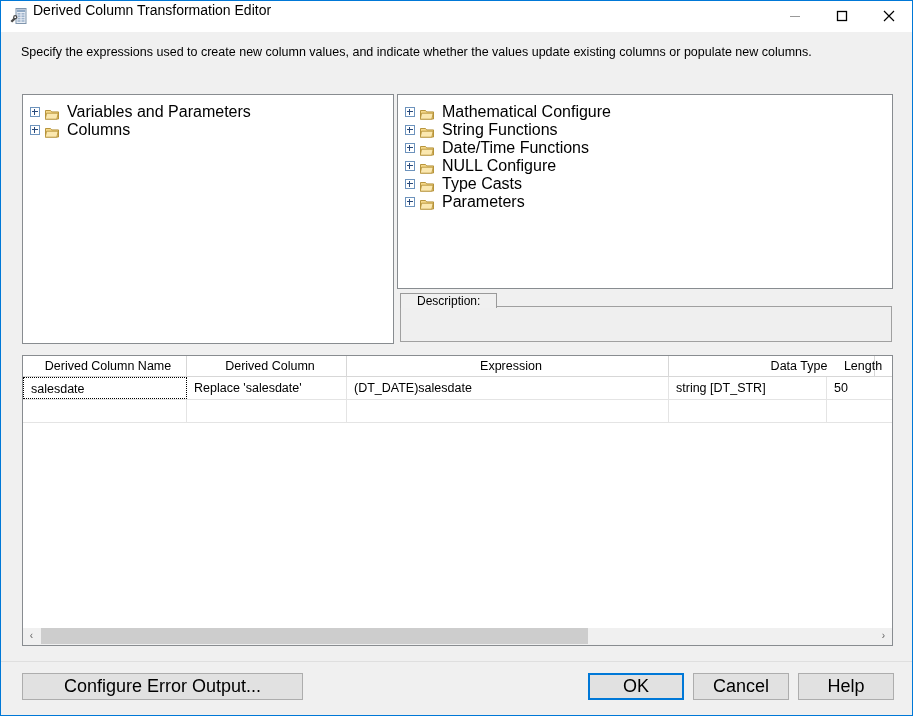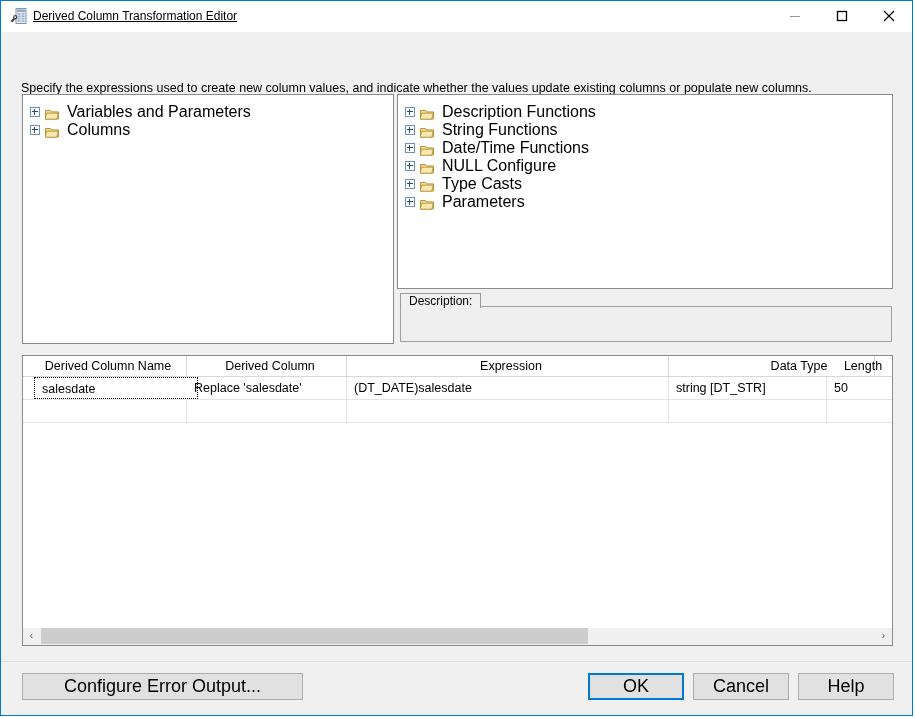--- a/index.html
+++ b/index.html
@@ -36,25 +36,24 @@
     background: #ffffff;
     box-sizing: border-box;
   }
   #title-icon {
     position: absolute;
     left: 9px; top: 7px;
     width: 18px; height: 17px;
   }
   #title-text {
     position: absolute;
-    left: 32px; top: 8px;
-    font-size: 12px;
+    left: 32px; top: 1px;
+    font-size: 14px;
     color: #000000;
     white-space: nowrap;
-    text-decoration: underline;
   }
   .wbtn {
     position: absolute;
     top: 0;
     width: 46px;
     height: 30px;
     background: transparent;
     border: none;
     padding: 0;
     cursor: default;
@@ -64,21 +63,20 @@
   #btn-max { right: 47px; }
   #btn-close { right: 0px; }
 
   
   #instruction {
     position: absolute;
     left: 20px; top: 44px;
     font-size: 12.5px;
     color: #000000;
     white-space: nowrap;
-    margin-top: 36px;
   }
 
   
   .panel {
     position: absolute;
     background: #ffffff;
     border: 1px solid #888c90;
     box-sizing: border-box;
     overflow: hidden;
   }
@@ -121,21 +119,21 @@
   #desc-group {
     position: absolute;
     left: 396px; top: 292px;
     width: 496px; height: 50px;
   }
   #desc-legend {
     position: absolute;
     left: 3px; top: 0px;
     height: 14px;
     line-height: 14px;
-    padding: 0 8px;
+    padding: 0 16px;
     font-size: 12px;
     background: #f0f0f0;
     border: 1px solid #9a9a9a;
     border-bottom: none;
     white-space: nowrap;
     z-index: 2;
   }
   #desc-box {
     position: absolute;
     left: 3px; top: 13px;
@@ -197,21 +195,20 @@
     font-size: 12.5px;
     border-right: 1px solid #e4e4e4;
     box-sizing: border-box;
     white-space: nowrap;
     overflow: hidden;
     cursor: default;
   }
   .cell.focused {
     border: 1px dotted #000000;
     border-right: 1px dotted #000000;
-    margin-left: 11px;
   }
 
   
   #hscroll {
     position: absolute;
     left: 21px; top: 627px;
     width: 871px; height: 18px;
     background: #f0f0f0;
     border: 1px solid #888c90;
     border-top: none;
@@ -325,21 +322,21 @@
               <path d="M1.6 4.2 h11.6 l-1.4 6 h-11.6 z" fill="#fbe8b0" stroke="#b08b2e" stroke-width="0.8"></path>
             </svg></span><span class="tree-label">Columns</span></div>
       </div>
   </div>
 
   <div class="panel" id="right-tree">
     <div class="tree-list" id="right-tree-list">
         <div class="tree-item"><span class="expander"></span><span class="folder"><svg width="14" height="11" viewBox="0 0 14 11">
               <path d="M0.5 1.5 h5 l1.2 1.4 h6.8 v7.1 h-13 z" fill="#f6d98a" stroke="#b08b2e" stroke-width="0.9"></path>
               <path d="M1.6 4.2 h11.6 l-1.4 6 h-11.6 z" fill="#fbe8b0" stroke="#b08b2e" stroke-width="0.8"></path>
-            </svg></span><span class="tree-label">Description Functions</span></div>
+            </svg></span><span class="tree-label">Mathematical Configure</span></div>
         <div class="tree-item"><span class="expander"></span><span class="folder"><svg width="14" height="11" viewBox="0 0 14 11">
               <path d="M0.5 1.5 h5 l1.2 1.4 h6.8 v7.1 h-13 z" fill="#f6d98a" stroke="#b08b2e" stroke-width="0.9"></path>
               <path d="M1.6 4.2 h11.6 l-1.4 6 h-11.6 z" fill="#fbe8b0" stroke="#b08b2e" stroke-width="0.8"></path>
             </svg></span><span class="tree-label">String Functions</span></div>
         <div class="tree-item"><span class="expander"></span><span class="folder"><svg width="14" height="11" viewBox="0 0 14 11">
               <path d="M0.5 1.5 h5 l1.2 1.4 h6.8 v7.1 h-13 z" fill="#f6d98a" stroke="#b08b2e" stroke-width="0.9"></path>
               <path d="M1.6 4.2 h11.6 l-1.4 6 h-11.6 z" fill="#fbe8b0" stroke="#b08b2e" stroke-width="0.8"></path>
             </svg></span><span class="tree-label">Date/Time Functions</span></div>
         <div class="tree-item"><span class="expander"></span><span class="folder"><svg width="14" height="11" viewBox="0 0 14 11">
               <path d="M0.5 1.5 h5 l1.2 1.4 h6.8 v7.1 h-13 z" fill="#f6d98a" stroke="#b08b2e" stroke-width="0.9"></path>

